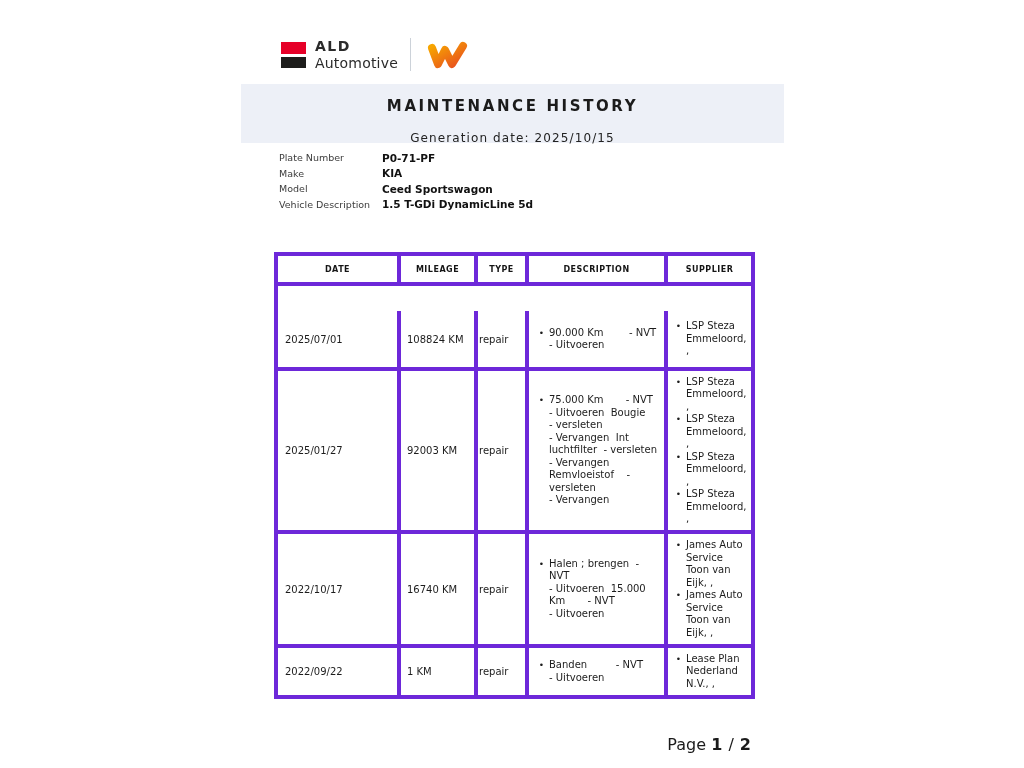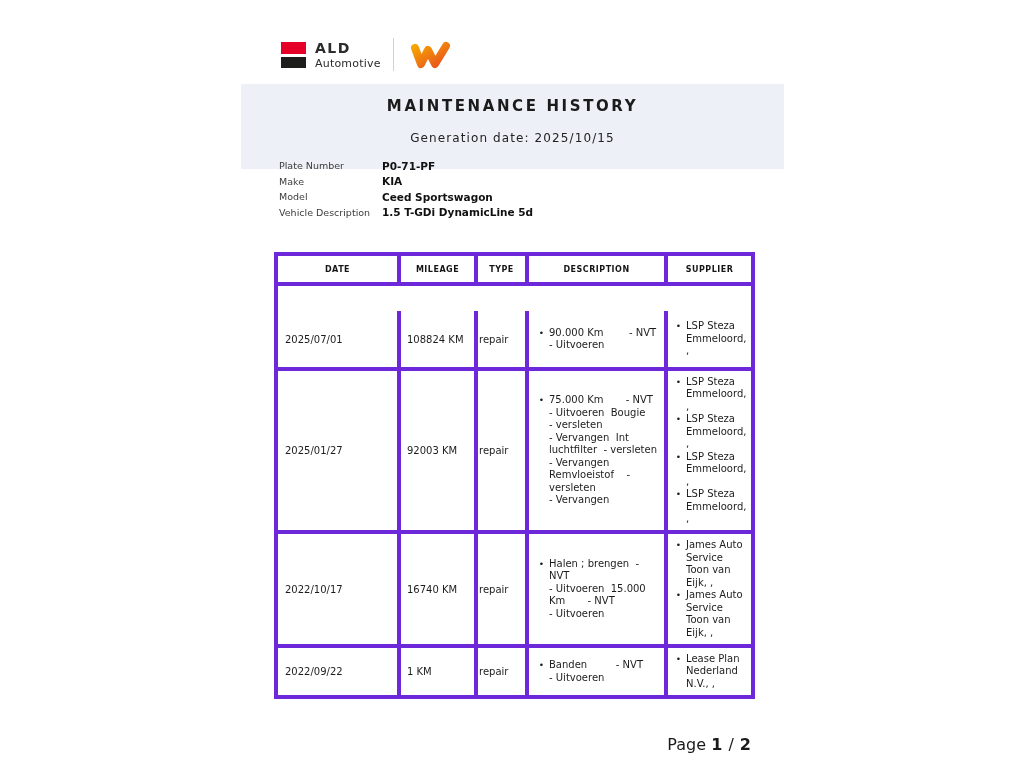--- a/index.html
+++ b/index.html
@@ -17,42 +17,42 @@
     position: absolute; left: 281px; top: 38px;
     display: flex; align-items: center;
   }
   .ald-logo { display: flex; align-items: center; }
   .ald-mark { width: 25px; height: 26px; display: flex; flex-direction: column; flex: none; }
   .ald-mark .red   { height: 12px; background: #e60028; }
   .ald-mark .white { height: 3px;  background: #ffffff; }
   .ald-mark .black { flex: 1;      background: #1d1d1b; }
   .ald-text { margin-left: 9px; line-height: 1; }
   .ald-name { font-size: 14px; font-weight: bold; letter-spacing: 1.5px; color: #2b2b2b; }
-  .ald-sub  { font-size: 11px; color: #2b2b2b; margin-top: 3px; letter-spacing: 0.2px; }
+  .ald-sub  { font-size: 14px; color: #2b2b2b; margin-top: 3px; letter-spacing: 0.2px; }
   .logo-divider { width: 1px; height: 33px; background: #ccd2d9; margin: 0 14px 0 12px; }
   .w-logo { width: 47px; height: 32px; }
   .w-logo svg { width: 100%; height: 100%; }
 
   
   .banner {
-    position: absolute; left: 241px; top: 84px; width: 543px; height: 85px;
+    position: absolute; left: 241px; top: 84px; width: 543px; height: 59px;
     text-align: center;
   }
   .banner-title {
     margin: 0; padding-top: 13px;
     font-size: 15px; font-weight: bold; letter-spacing: 2.6px;
     color: #1b1b1b;
   }
   .banner-subtitle {
     margin-top: 16px;
     font-size: 12px; letter-spacing: 1.1px; color: #222;
   }
 
   
-  .vehicle-info { position: absolute; left: 279px; top: 158px; }
+  .vehicle-info { position: absolute; left: 279px; top: 150px; }
   .vi-row { display: flex; align-items: center; height: 15.5px; }
   .vi-label { width: 103px; font-size: 9.5px; color: #3c3c3c; }
   .vi-value { font-size: 10.5px; font-weight: bold; color: #111; }
 
   
   table.maint {
     position: absolute; left: 274px; top: 252px; width: 477px;
     border-collapse: collapse; table-layout: fixed;
   }
   table.maint th, table.maint td { border: 4px solid #6d28d9; }

